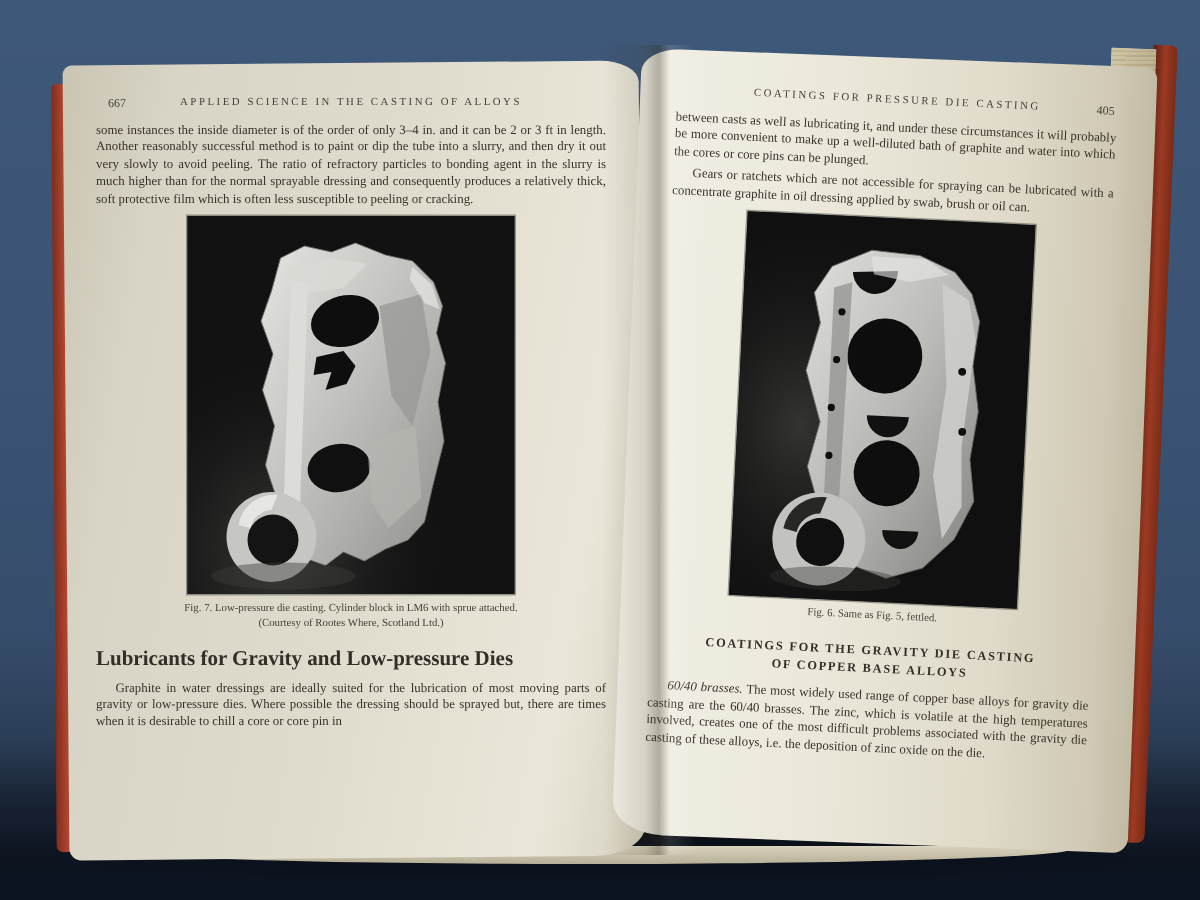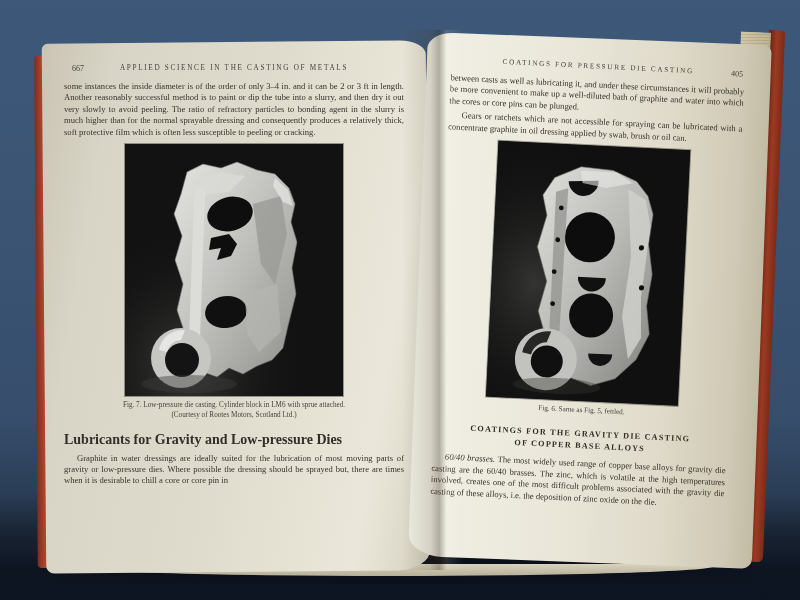--- a/index.html
+++ b/index.html
@@ -61,21 +61,21 @@
 
   <div class="cover-left"></div>
   <div class="cover-right"></div>
   <div class="edge-right"></div>
   <div class="edge-bottom"></div>
 
   <div class="page page-left">
     <div class="content pl-content">
       <div class="header-row">
         <span class="pagenum left">667</span>
-        <div class="runhead">APPLIED SCIENCE IN THE CASTING OF METALS</div>
+        <div class="runhead">APPLIED SCIENCE IN THE CASTING OF ALLOYS</div>
       </div>
       <p class="body">some instances the inside diameter is of the order of only 3–4 in. and it can be 2 or 3 ft in length. Another reasonably successful method is to paint or dip the tube into a slurry, and then dry it out very slowly to avoid peeling. The ratio of refractory particles to bonding agent in the slurry is much higher than for the normal sprayable dressing and consequently produces a relatively thick, soft protective film which is often less susceptible to peeling or cracking.</p>
 
       <div class="photo photo-left">
         <svg width="218" height="252" viewBox="0 0 218 252">
           <defs>
             <radialGradient id="hazeL" cx="28%" cy="88%" r="55%">
               <stop offset="0%" stop-color="#3a3a38"></stop>
                 <stop offset="100%" stop-color="#121212" stop-opacity="0"></stop>
             </radialGradient>
@@ -99,21 +99,21 @@
             <circle cx="56" cy="214" r="30" fill="#c6c6c2"></circle>
             <circle cx="57" cy="216" r="17" fill="#141414"></circle>
             <path fill="#ededea" opacity=".8" d="M34,206 a24,24 0 0 1 26,-20 l-4,10 a15,15 0 0 0 -14,12 Z"></path>
             <ellipse cx="64" cy="240" rx="48" ry="9" fill="#3c3c3a" opacity=".45"></ellipse>
             <path fill="#efefec" opacity=".6" d="M150,34 L163,46 L168,62 L158,58 L148,42 Z"></path>
           </g>
         </svg>
       </div>
       <div class="caption">
         <div>Fig. 7. Low-pressure die casting. Cylinder block in LM6 with sprue attached.</div>
-        <div>(Courtesy of Rootes Motors, Scotland Ltd.)</div>
+        <div>(Courtesy of Rootes Where, Scotland Ltd.)</div>
       </div>
 
       <div class="subhead">Lubricants for Gravity and Low-pressure Dies</div>
       <p class="body indent">Graphite in water dressings are ideally suited for the lubrication of most moving parts of gravity or low-pressure dies. Where possible the dressing should be sprayed but, there are times when it is desirable to chill a core or core pin in</p>
     </div>
   </div>
 
   <div class="page page-right">
     <div class="content pr-content">
       <div class="header-row">

